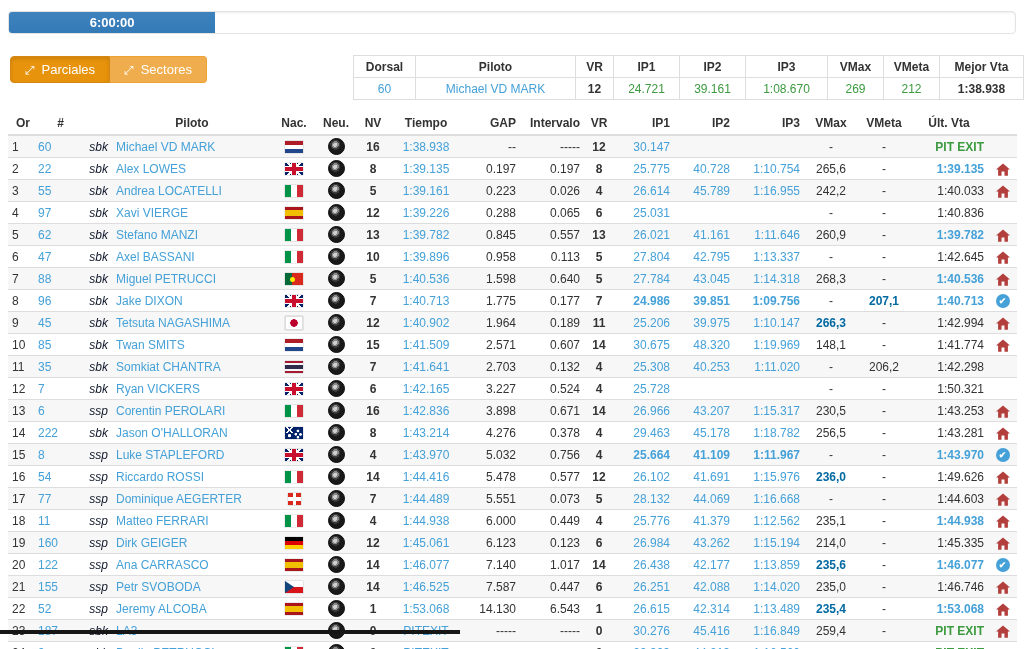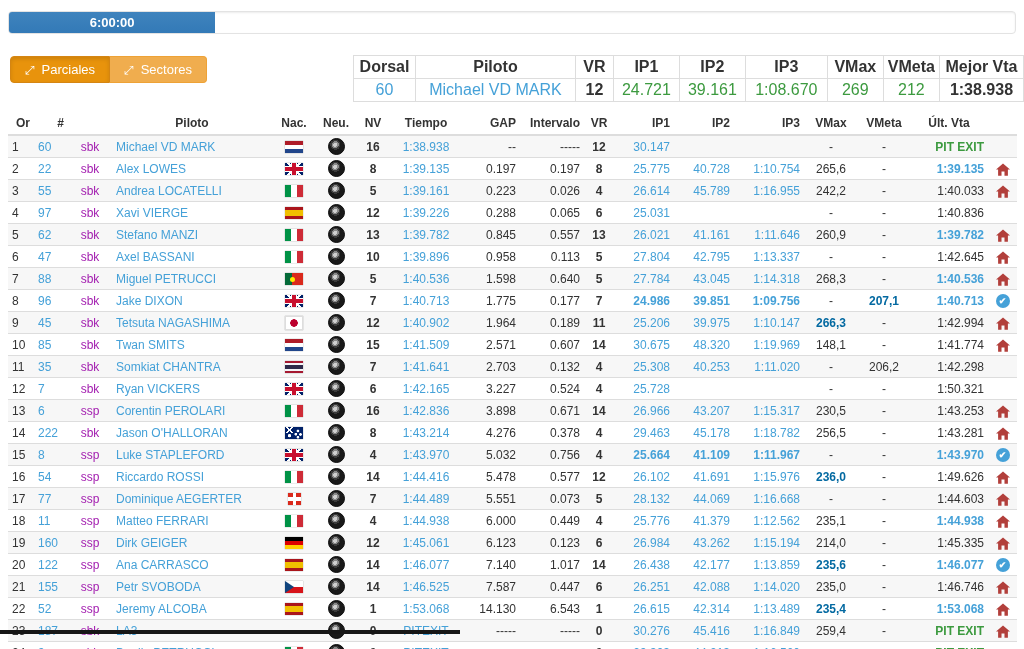--- a/index.html
+++ b/index.html
@@ -18,37 +18,37 @@
   .btn{display:flex;align-items:center;gap:7px;padding:5px 14px;font-size:13px;color:#fff;
     border:1px solid #eea236;background:#f0ad4e;cursor:pointer;}
   .btn .arrows{font-size:12px;}
   .btn.active{background:#e8930c;border-color:#d58512;box-shadow:inset 0 2px 4px rgba(0,0,0,.12);}
   .btn:first-child{border-radius:4px 0 0 4px;}
   .btn:last-child{border-radius:0 4px 4px 0;border-left:none;}
 
   
   .summary{position:absolute;left:353px;top:55px;border-collapse:collapse;table-layout:fixed;}
   .summary th,.summary td{border:1px solid #ddd;text-align:center;padding:2px 4px;height:17px;
-    font-size:16px;overflow:hidden;white-space:nowrap;}
+    font-size:12px;overflow:hidden;white-space:nowrap;}
   .summary th{font-weight:bold;color:#333;}
   .s-blue{color:#45a1d8;}
   .s-green{color:#3c9a3f;}
   .s-bold{font-weight:bold;}
 
   
   .timing{position:absolute;left:8px;top:112px;border-collapse:collapse;table-layout:fixed;width:1009px;}
   .timing th{font-weight:bold;text-align:center;padding:4px 4px;border-bottom:2px solid #ddd;
     white-space:nowrap;overflow:hidden;}
   .timing td{padding:2px 4px;height:17px;border-top:1px solid #ddd;white-space:nowrap;overflow:hidden;
     vertical-align:middle;}
   .timing tr.stripe td{background:#f7f7f7;}
   th.al{text-align:right;} th.ar{text-align:right;}
   .c-or{text-align:left;padding-left:6px;}
   .c-num{color:#45a1d8;text-align:left;}
-  .c-cls{text-align:center;color:#a21caf;}
+  .c-cls{text-align:right;color:#0f172a;font-style:italic;}
   .c-pilot{color:#45a1d8;text-align:left;}
   .c-nac,.c-neu,.c-nv,.c-vr,.c-tiempo,.c-vmax,.c-vmeta,.c-icon{text-align:center;}
   .c-nv,.c-vr{font-weight:bold;}
   .c-tiempo{color:#45a1d8;}
   .c-gap,.c-int{text-align:right;padding-right:10px;}
   .c-ip{color:#45a1d8;text-align:right;padding-right:8px;}
   .c-ult{text-align:right;padding-right:6px;}
   .best{font-weight:bold;}
   .hl{color:#0369a1;font-weight:bold;}
   .best-lap{color:#45a1d8;font-weight:bold;}

